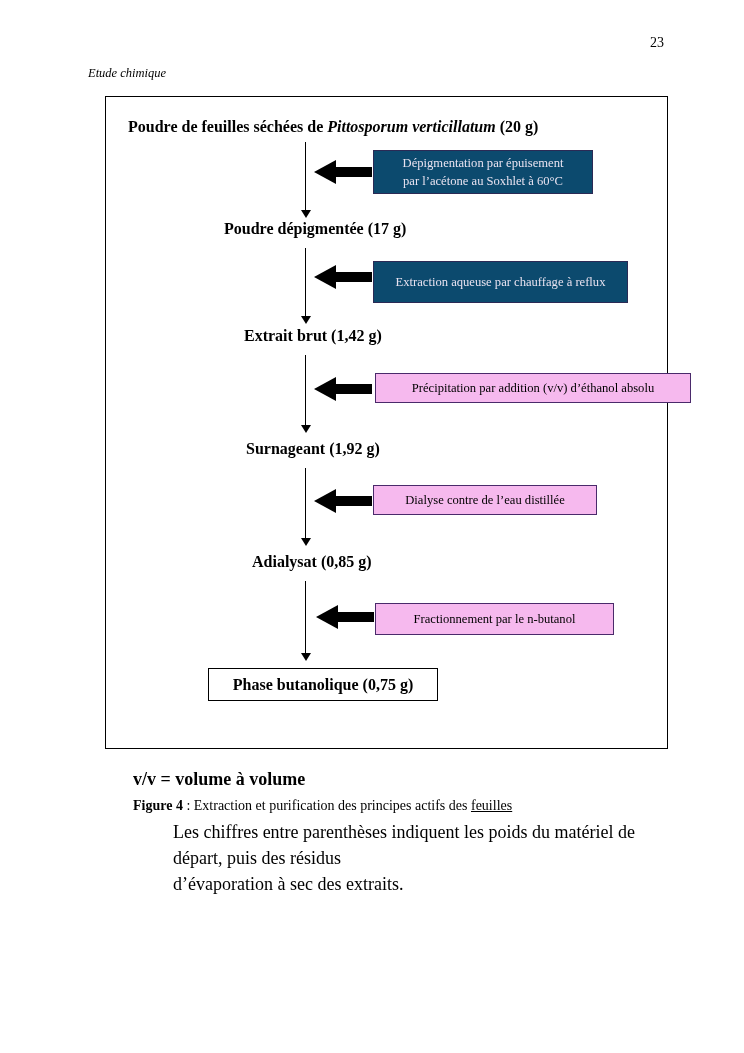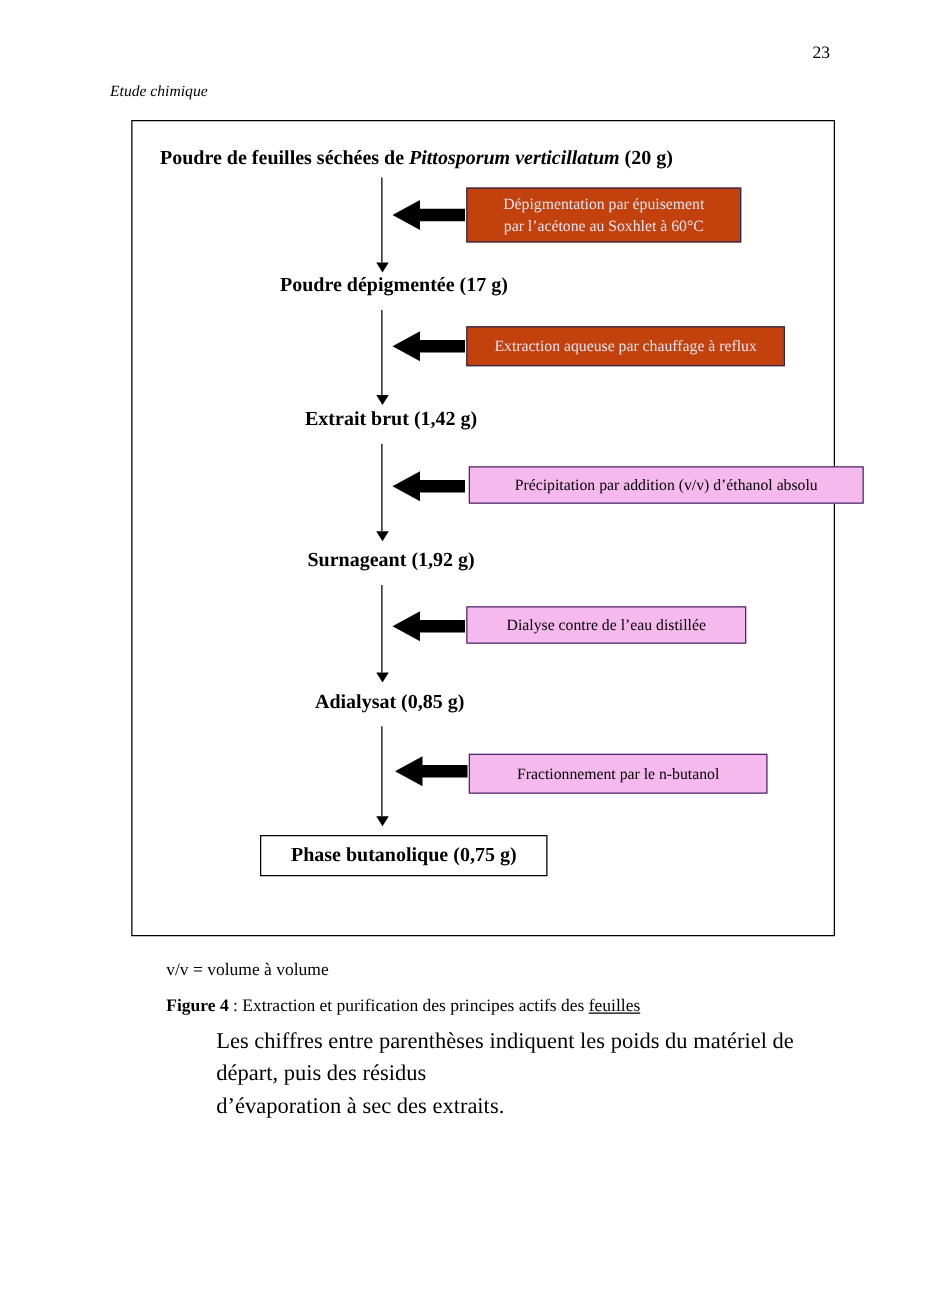--- a/index.html
+++ b/index.html
@@ -113,36 +113,37 @@
     box-sizing: border-box;
     display: flex;
     align-items: center;
     justify-content: center;
     text-align: center;
     font-size: 12.6px;
     line-height: 1.45;
     padding: 4px 10px;
   }
   .process-box.dark {
-    background: #c2410c;
+    background: #0c4a6e;
     border: 1.4px solid #2b2a55;
     color: #e8e2f0;
   }
   .process-box.light {
     background: #f6b9ee;
     border: 1.4px solid #4a2a6b;
     color: #000000;
   }
 
   
   .vv-note {
     position: absolute;
     left: 133px;
     top: 769px;
-    font-size: 14px;
+    font-size: 18px;
+    font-weight: bold;
   }
   .figure-caption {
     position: absolute;
     left: 133px;
     top: 798px;
     width: 520px;
     font-size: 14px;
   }
   .figure-caption .cap-line1 {
     text-indent: 0;
@@ -200,21 +201,21 @@
 <div class="node-label" style="left:224px; top:220px;">Poudre dépigmentée (17 g)</div>
 
 <div class="v-arrow" style="left:300px; top:248px; height:76px;">
   <div class="shaft" style="height:68px;"></div>
   <div class="head" style="top:68px;"></div>
 </div>
 <div class="h-arrow" style="left:314px; top:265px; width:58px;">
   <div class="tail" style="width:40px;"></div>
   <div class="head"></div>
 </div>
-<div class="process-box dark" style="left:373px; top:261px; width:255px; height:32px;">
+<div class="process-box dark" style="left:373px; top:261px; width:255px; height:42px;">
   <span>Extraction aqueuse par chauffage à reflux</span>
 </div>
 
 <div class="node-label" style="left:244px; top:327px;">Extrait brut (1,42 g)</div>
 
 <div class="v-arrow" style="left:300px; top:355px; height:78px;">
   <div class="shaft" style="height:70px;"></div>
   <div class="head" style="top:70px;"></div>
 </div>
 <div class="h-arrow" style="left:314px; top:377px; width:58px;">

